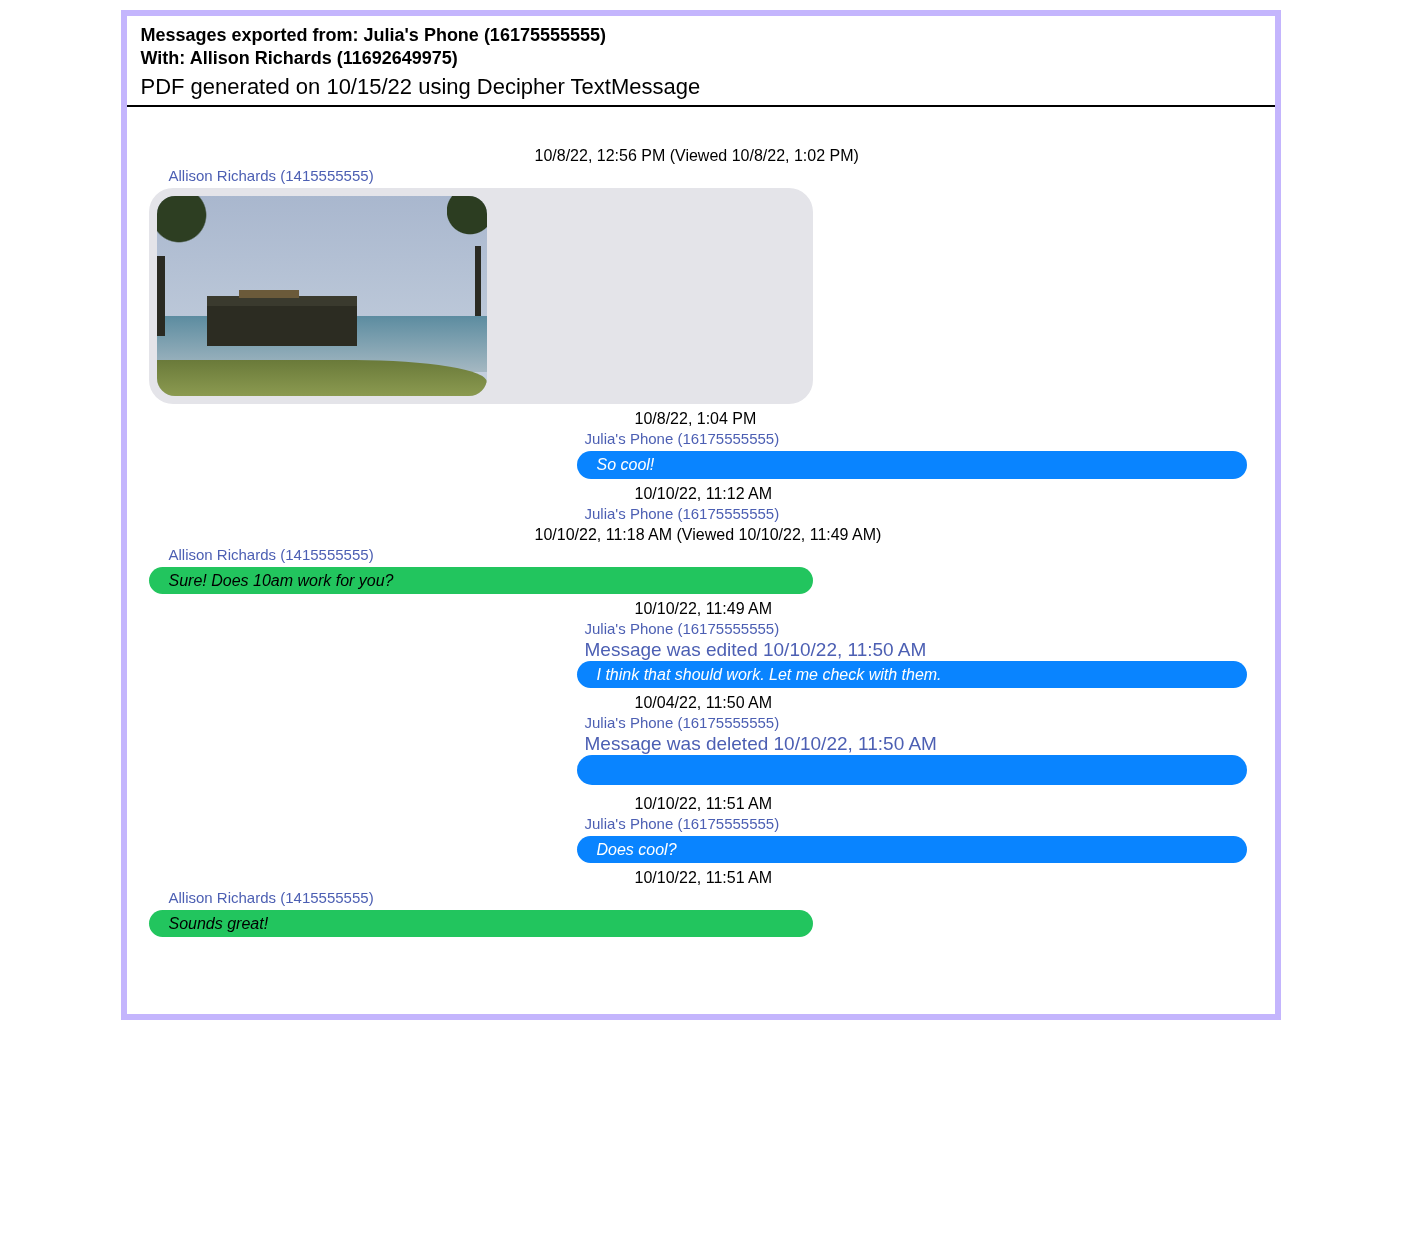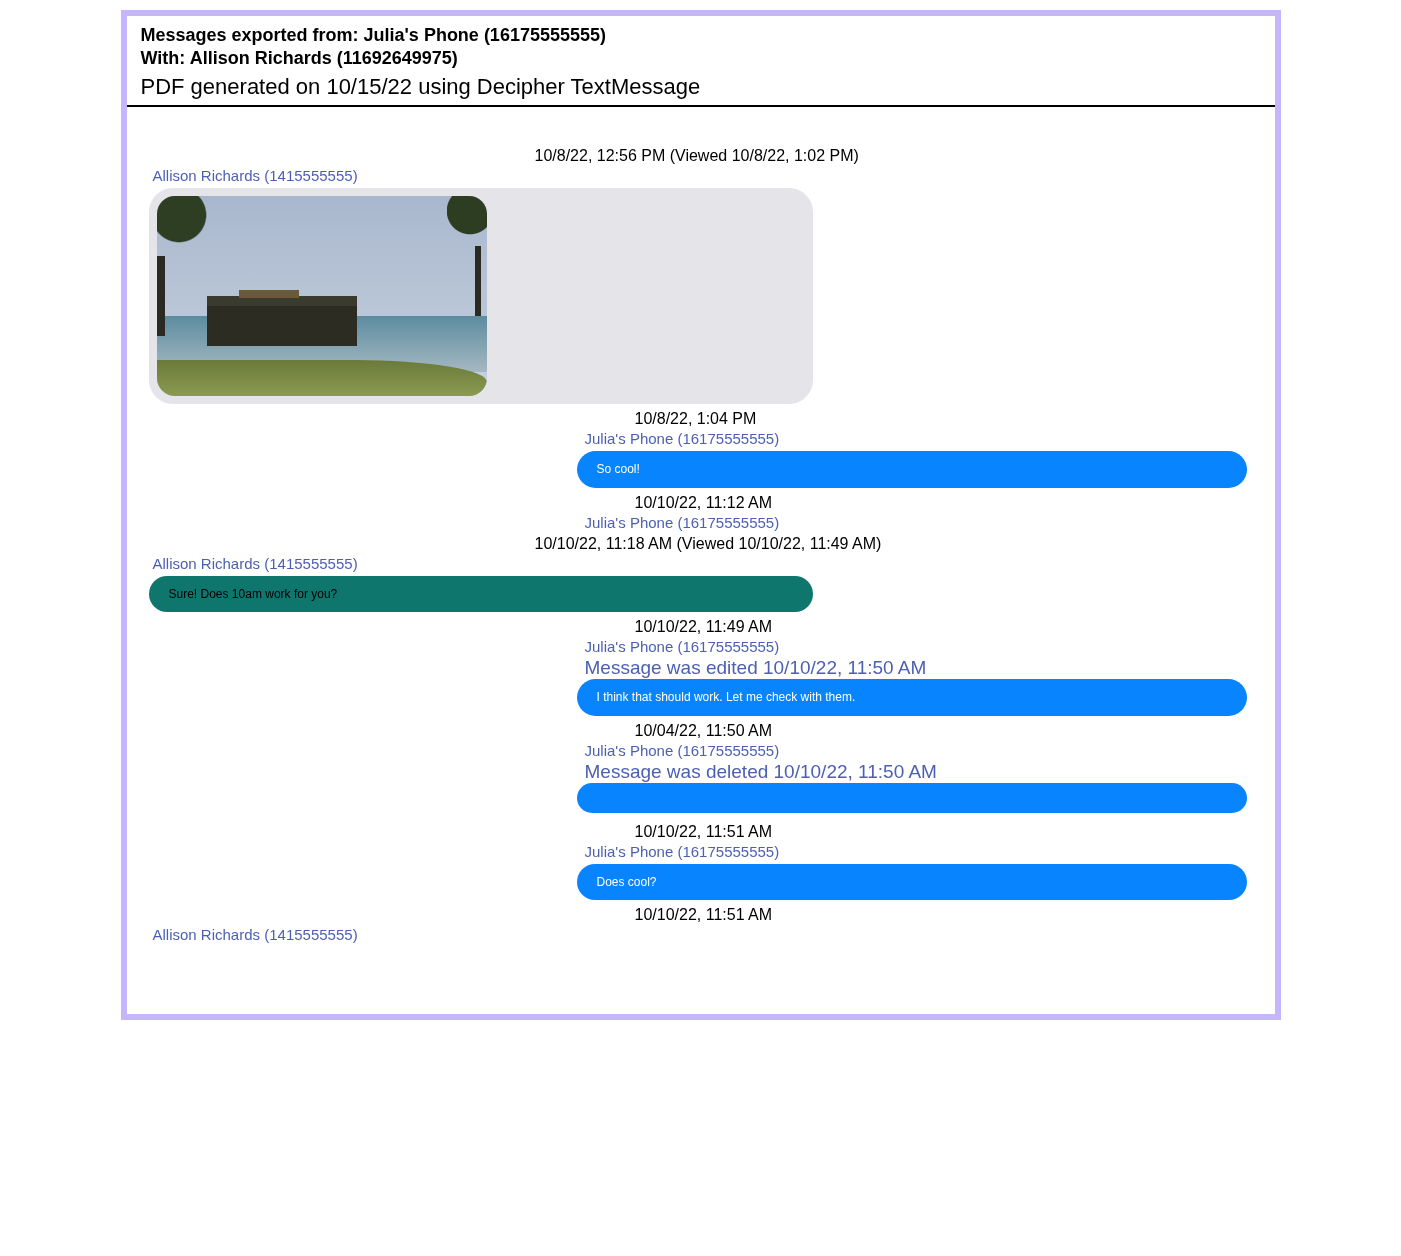--- a/index.html
+++ b/index.html
@@ -42,37 +42,38 @@
     text-align: left;
     margin: 0 0 2px 0;
   }
   .ts-center-left { margin-left: 390px; }
   .ts-sent { margin-left: 490px; }
   .sender {
     color: #4c5fb3;
     font-size: 15px;
     margin: 0 0 4px 0;
   }
-  .sender-left { margin-left: 8px; }
+  .sender-left { margin-left: 24px; }
   .sender-right { margin-left: 440px; }
   .meta {
     color: #4c5fb3;
     font-size: 19px;
     margin-left: 440px;
     margin-top: -2px;
   }
   .bubble {
     border-radius: 24px;
-    padding: 11px 20px;
-    font-size: 12px;
+    padding: 4px 20px;
+    font-size: 16px;
     line-height: 1.2;
     margin-bottom: 6px;
+    font-style: italic;
   }
   .bubble-recv {
-    background: #0f766e;
+    background: #22c55e;
     color: #000;
     width: 664px;
     margin-left: 4px;
   }
   .bubble-sent {
     background: #0984ff;
     color: #fff;
     width: 670px;
     margin-left: 432px;
   }
@@ -165,15 +166,16 @@
     <div class="bubble-sent-empty"></div>
 
     <div class="gap"></div>
 
     <div class="timestamp ts-sent">10/10/22, 11:51 AM</div>
     <div class="sender sender-right">Julia's Phone (16175555555)</div>
     <div class="bubble bubble-sent">Does cool?</div>
 
     <div class="timestamp ts-sent">10/10/22, 11:51 AM</div>
     <div class="sender sender-left">Allison Richards (1415555555)</div>
+    <div class="bubble bubble-recv">Sounds great!</div>
 
   </div>
 </div>
 
 </body></html>

